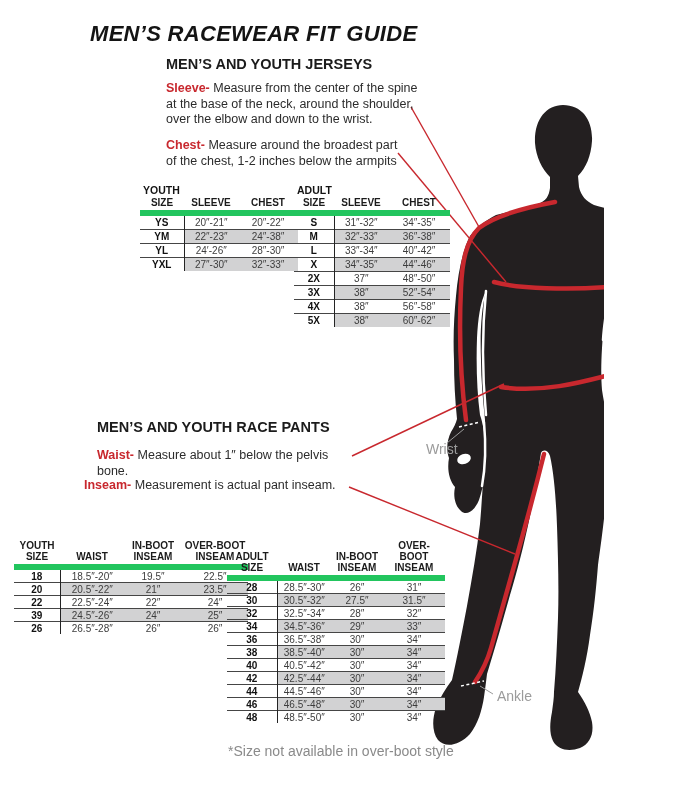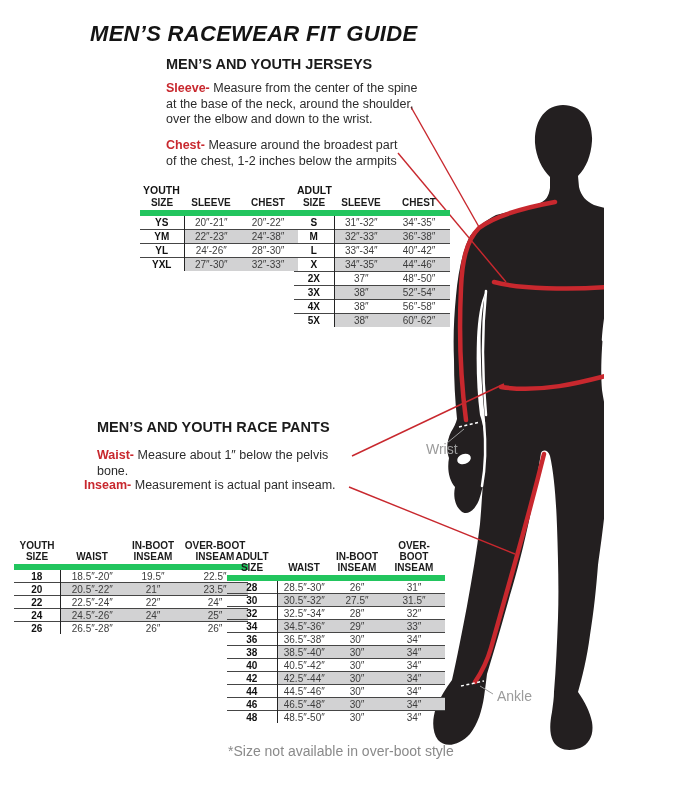--- a/index.html
+++ b/index.html
@@ -231,21 +231,21 @@
           <td class="val">21″</td>
           <td class="val">23.5″</td>
         </tr>
         <tr>
           <td class="rowlabel">22</td>
           <td class="val">22.5″-24″</td>
           <td class="val">22″</td>
           <td class="val">24″</td>
         </tr>
         <tr>
-          <td class="rowlabel">24</td>
+          <td class="rowlabel">39</td>
           <td class="val">24.5″-26″</td>
           <td class="val">24″</td>
           <td class="val">25″</td>
         </tr>
         <tr>
           <td class="rowlabel">26</td>
           <td class="val">26.5″-28″</td>
           <td class="val">26″</td>
           <td class="val">26″</td>
         </tr>

